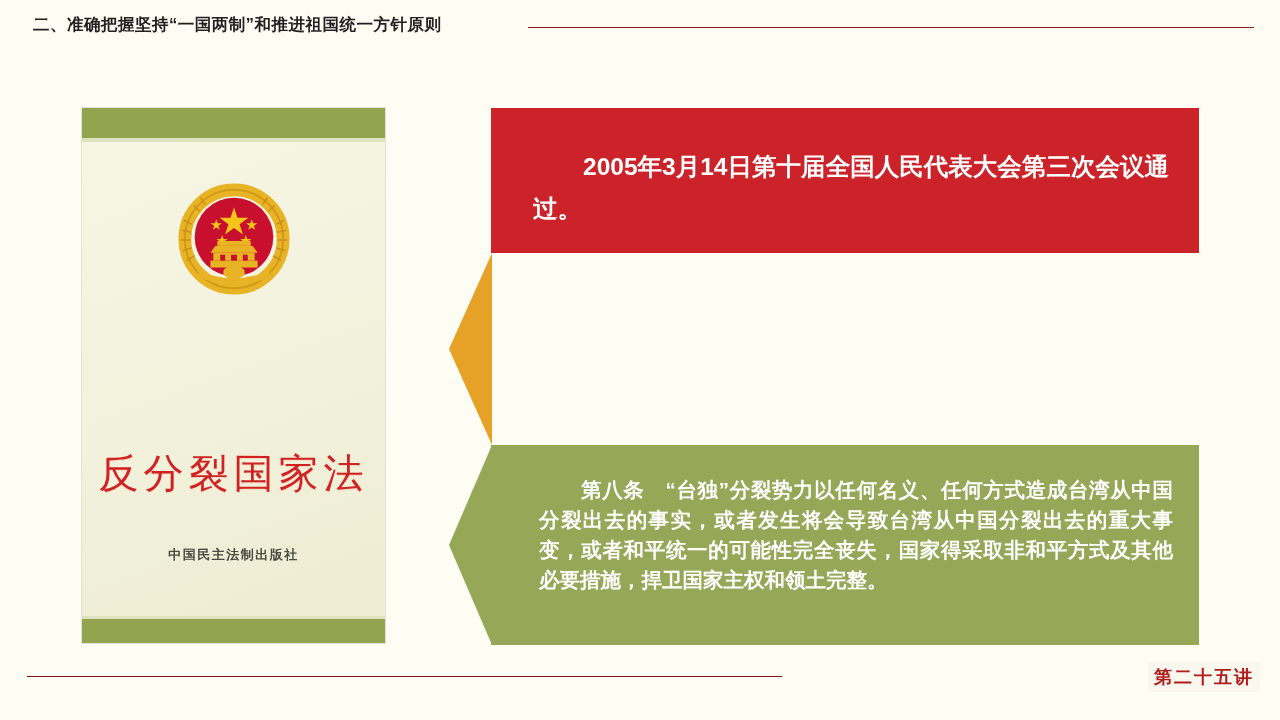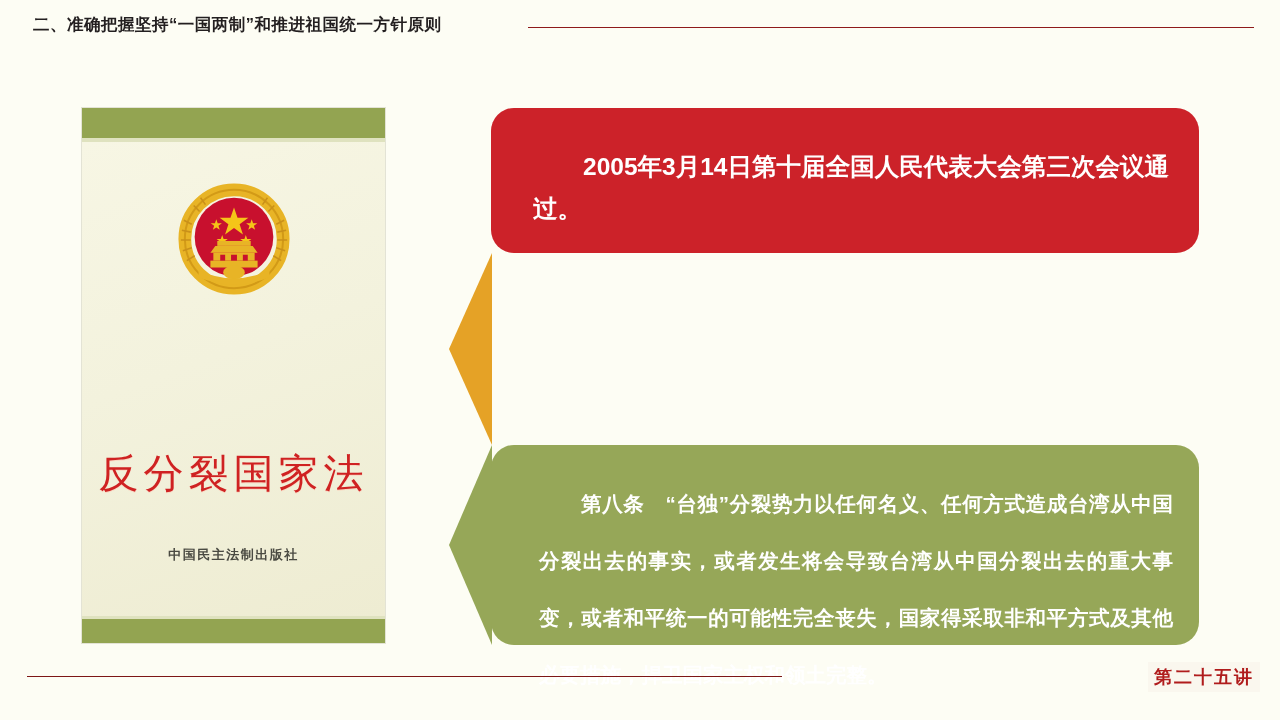--- a/index.html
+++ b/index.html
@@ -50,21 +50,21 @@
   }
   #book-publisher{
     position:absolute;left:0;right:0;top:438px;text-align:center;
     font-family:Liberation Sans, sans-serif;
     font-size:13px;font-weight:bold;color:#4a4a42;letter-spacing:1.5px;
   }
 
   
   #bands{position:absolute;left:449px;top:108px;width:750px;height:537px;}
 
-  .band{position:absolute;left:42px;right:0;color:#ffffff;border-radius:23px;}
+  .band{position:absolute;left:42px;right:0;color:#ffffff;}
   .band-red   {top:0;height:145px;background:#cc2229;}
   .band-orange{top:145px;height:192px;background:#e5a226;}
   .band-green {top:337px;height:200px;background:#96a758;}
 
   
   .notch{position:absolute;left:0;width:43px;}
   .notch-orange{top:145px;height:192px;
     background:#e5a226;
     clip-path:polygon(100% 0,100% 100%,0 50%);}
   .notch-green{top:337px;height:200px;
@@ -79,21 +79,21 @@
   #red-text{
     top:38px;padding:0 30px 0 42px;
     font-size:24.5px;line-height:42px;text-indent:50px;
   }
   #orange-text{
     top:34px;padding:0 30px 0 48px;
     font-size:20.5px;line-height:43px;text-indent:42px;
   }
   #green-text{
     top:30px;padding:0 26px 0 48px;
-    font-size:20.5px;line-height:57px;text-indent:42px;
+    font-size:20.5px;line-height:30px;text-indent:42px;
   }
 
   
   #footer{position:absolute;left:0;bottom:0;width:1280px;height:58px;}
   #footer-rule{
     position:absolute;left:27px;top:14px;width:755px;height:0;
     border-top:1.8px solid #7d1616;
   }
   #footer-subtitle{
     position:absolute;left:800px;top:3px;

